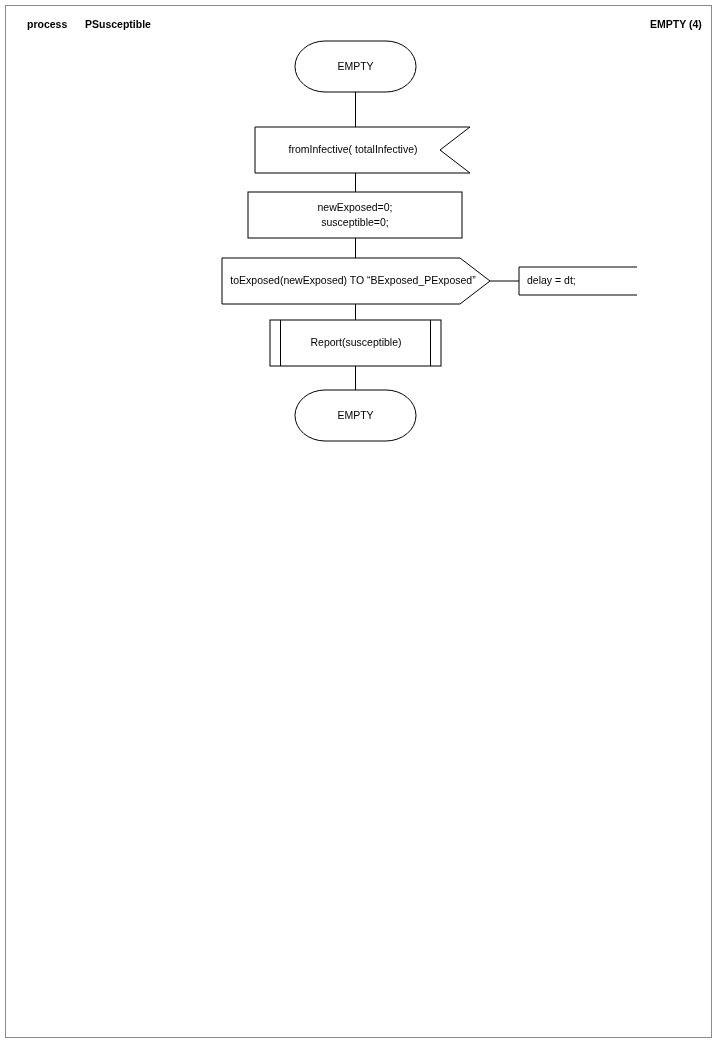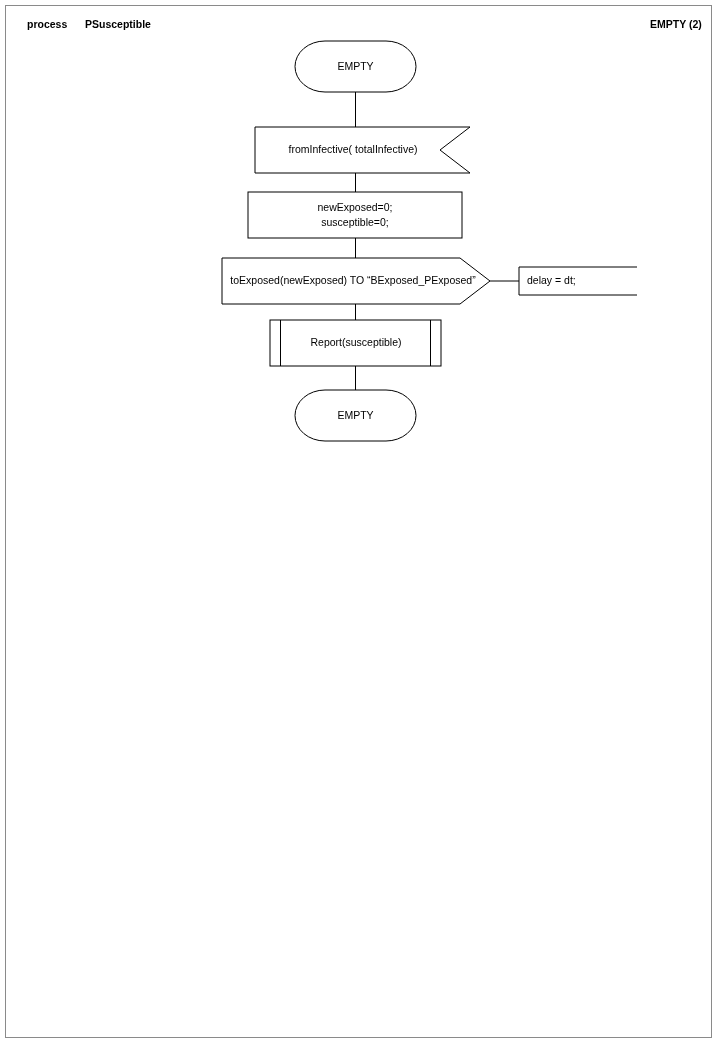--- a/index.html
+++ b/index.html
@@ -99,21 +99,21 @@
 <body>
 
 <div id="page">
 
   <div id="page-frame"></div>
 
   <div class="hdr" id="hdr-keyword">process</div>
 
   <div class="hdr" id="hdr-name">PSusceptible</div>
 
-  <div class="hdr" id="hdr-page">EMPTY (2)</div>
+  <div class="hdr" id="hdr-page">EMPTY (4)</div>
 
   <svg id="diagram" viewBox="0 0 718 1047">
 
     <g>
       <line class="connector" x1="355.5" y1="92" x2="355.5" y2="127"></line>
       <line class="connector" x1="355.5" y1="173" x2="355.5" y2="192"></line>
       <line class="connector" x1="355.5" y1="238" x2="355.5" y2="258"></line>
       <line class="connector" x1="355.5" y1="304" x2="355.5" y2="320"></line>
       <line class="connector" x1="355.5" y1="366" x2="355.5" y2="390"></line>
       <line class="connector" x1="490" y1="281" x2="519" y2="281"></line>

